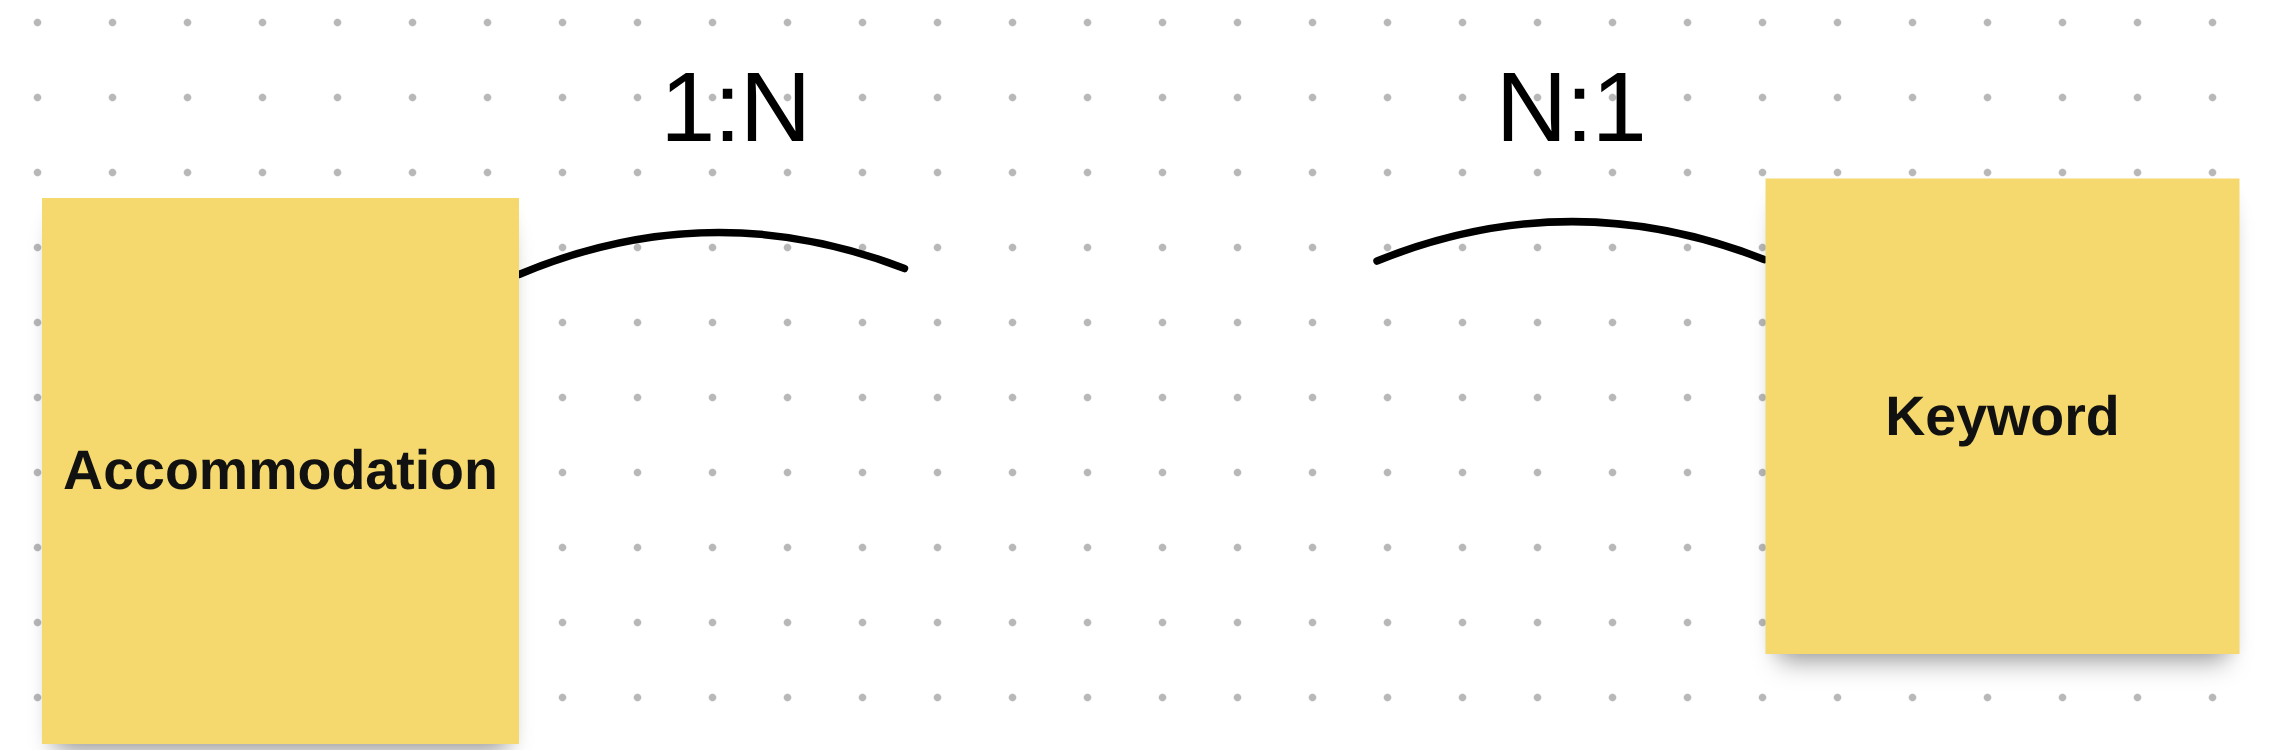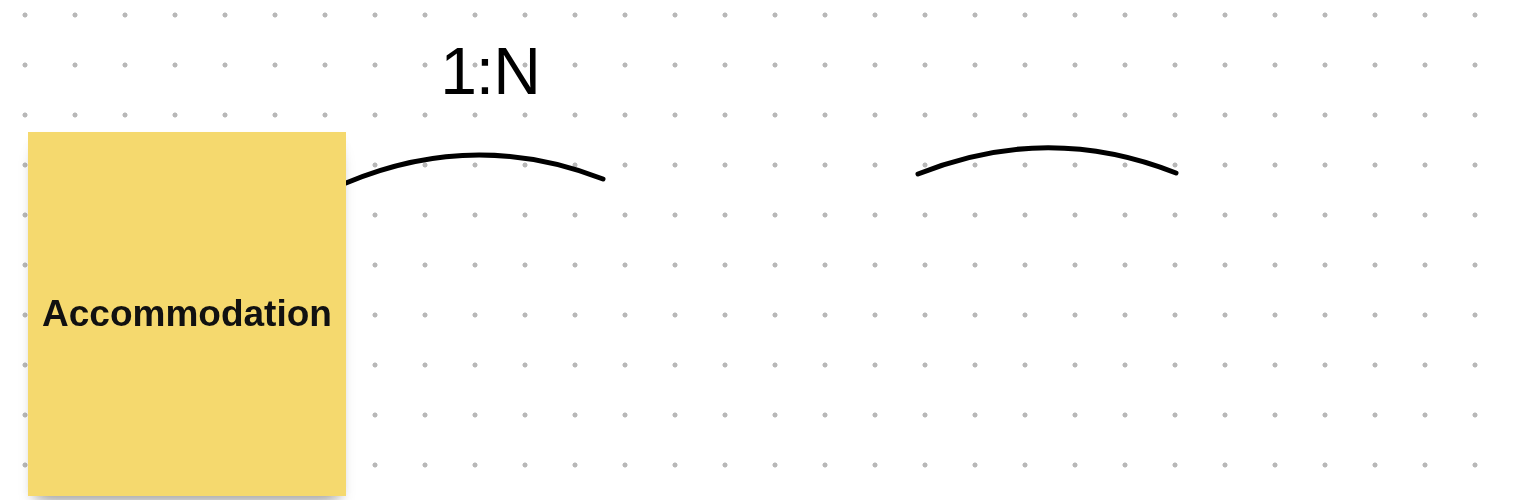--- a/index.html
+++ b/index.html
@@ -67,20 +67,24 @@
 
 <div class="board">
 
   <svg class="connector-layer" viewBox="0 0 1522 500" xmlns="http://www.w3.org/2000/svg">
     <path class="connector-path" d="M 346 183 Q 474 129 603 179"></path>
     <path class="connector-path" d="M 918 174 Q 1047 122 1176 173"></path>
   </svg>
 
   <div class="connector-label first">1:N</div>
 
+  <div class="connector-label second">N:1</div>
 
   <div class="sticky accommodation">
     <span class="sticky-text">Accommodation</span>
   </div>
 
 
+  <div class="sticky keyword">
+    <span class="sticky-text">Keyword</span>
+  </div>
 
 </div>
 
 </body></html>

